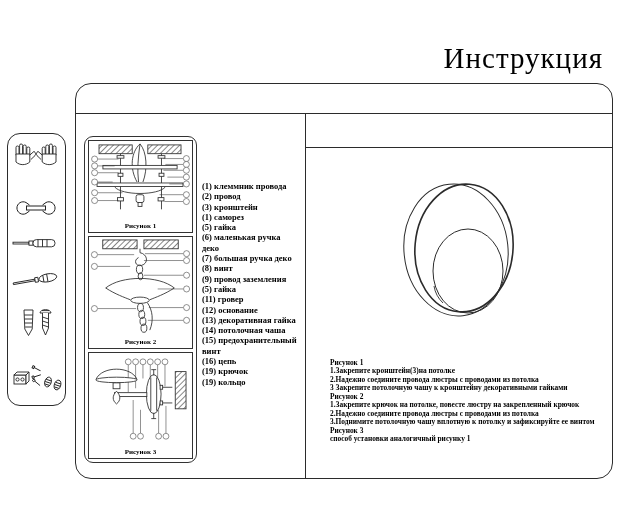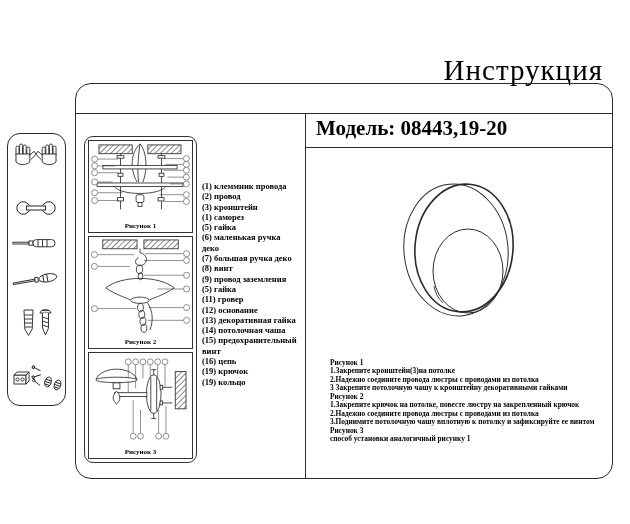--- a/index.html
+++ b/index.html
@@ -1,18 +1,18 @@
 <!DOCTYPE html>
 <html><head>
 <meta charset="utf-8">
 <style>
   html,body{margin:0;padding:0;background:#fff;}
   .page{position:relative;width:630px;height:524px;background:#fff;
         font-family:"Liberation Serif", serif;color:#000;overflow:hidden;}
-  .title{position:absolute;top:54px;right:27px;font-size:29px;letter-spacing:1px;}
+  .title{position:absolute;top:42px;right:27px;font-size:29px;letter-spacing:1px;}
   .main-box{position:absolute;left:75px;top:83px;width:538px;height:396px;
             border:1.5px solid #2b2b2b;border-radius:16px;box-sizing:border-box;}
   .hline-top{position:absolute;left:75px;top:113px;width:538px;height:0;border-top:1.2px solid #2b2b2b;}
   .vline{position:absolute;left:305px;top:113px;width:0;height:366px;border-left:1.2px solid #2b2b2b;}
   .model-underline{position:absolute;left:305px;top:147px;width:308px;height:0;border-top:1.2px solid #2b2b2b;}
   .model-label{position:absolute;left:316px;top:116px;width:290px;font-size:21px;font-weight:600;}
   .sidebar{position:absolute;left:7px;top:133px;width:59px;height:273px;
            border:1.5px solid #2b2b2b;border-radius:13px;box-sizing:border-box;}
   .sidebar svg{position:absolute;left:2px;top:4px;}
   .figs-outer{position:absolute;left:84px;top:136px;width:113px;height:327px;
@@ -44,21 +44,20 @@
     </defs>
   </svg>
 
   <div class="title">Инструкция</div>
 
   <div class="main-box"></div>
   <div class="hline-top"></div>
   <div class="vline"></div>
   <div class="model-underline"></div>
 
-  <div class="model-label">Модель: 08443,19-20</div>
 
   <div class="sidebar">
     <svg width="54" height="262" viewBox="0 0 54 262">
 
       <g stroke="#222" fill="#fff" stroke-width="0.9">
         <g>
           <rect x="6" y="8" width="3" height="10" rx="1.4"></rect>
           <rect x="9.6" y="6" width="3" height="12" rx="1.4"></rect>
           <rect x="13.2" y="7" width="3" height="11" rx="1.4"></rect>
           <rect x="16.8" y="9" width="3" height="9" rx="1.4"></rect>

